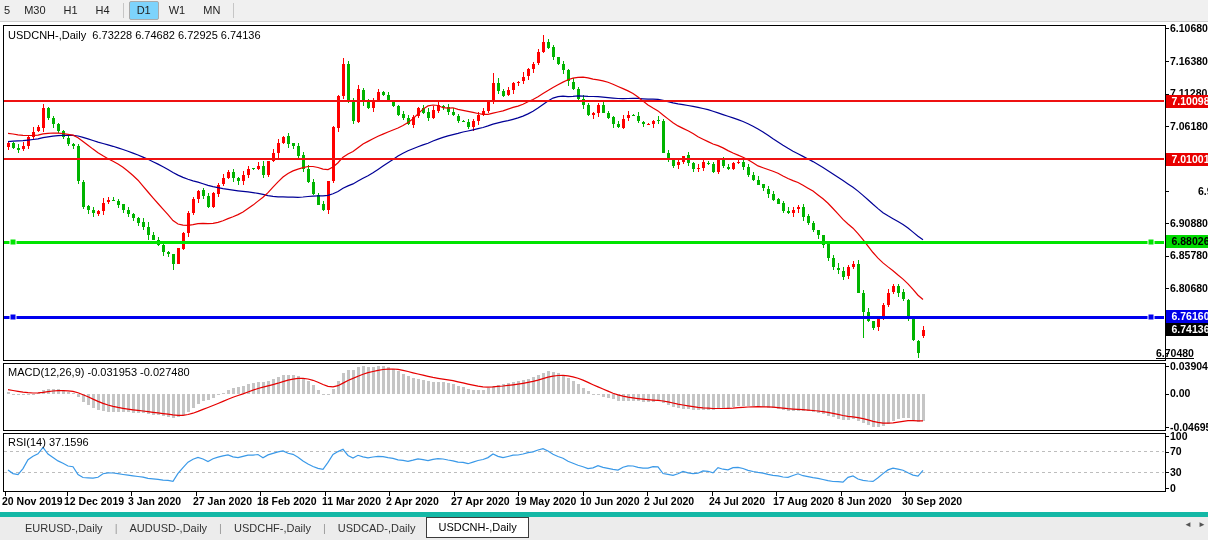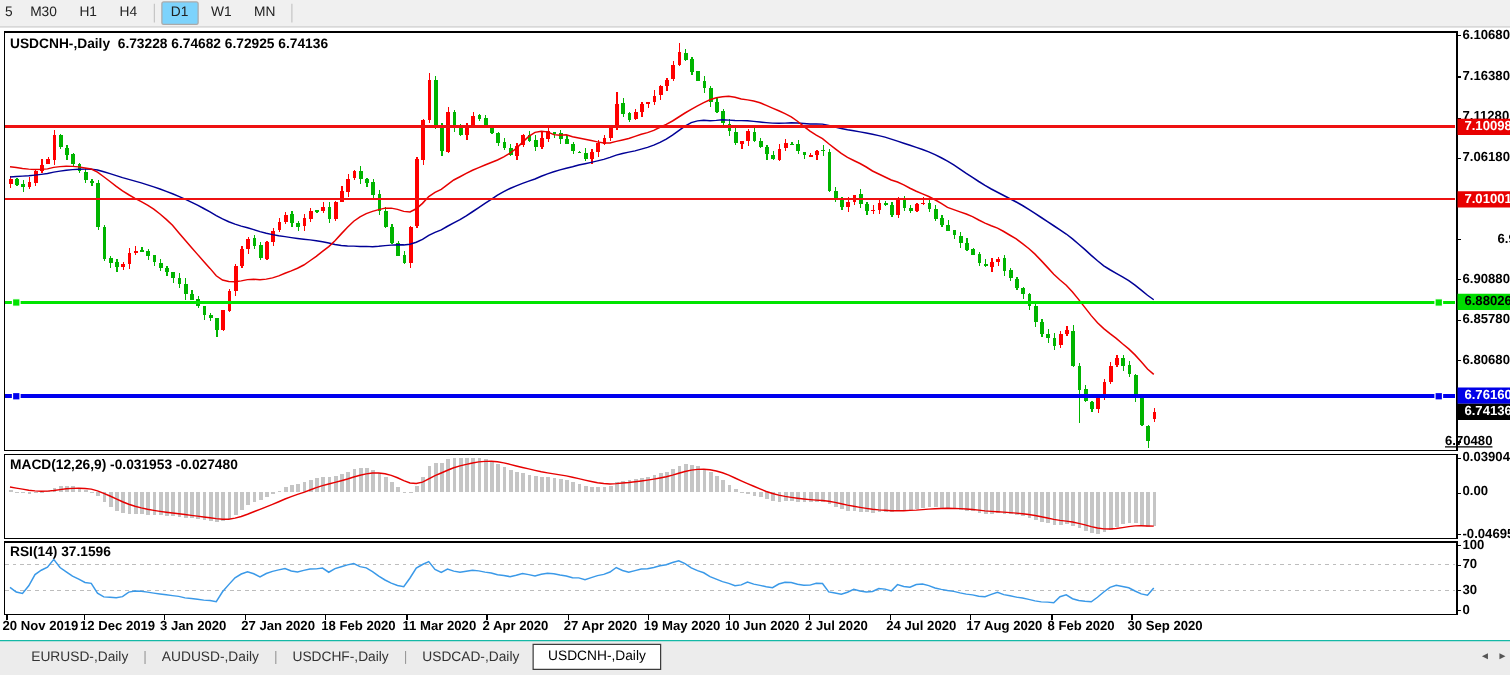--- a/index.html
+++ b/index.html
@@ -14,29 +14,29 @@
     background:#f0f0f0;border-bottom:1px solid #cfcfcf;
     display:flex;align-items:center;box-sizing:border-box;padding-left:1px;
   }
   .tf-btn{font-size:11px;color:#222;padding:2px 7px;margin:0 1px;
     border:1px solid transparent;border-radius:2px;line-height:13px}
   .tf-btn.active{background:#7dd3fc;border-color:#aaaaaa}
   .tf-btn.clip{padding:2px 3px 2px 1px}
   .vsep{width:1px;height:15px;background:#c6c6c6;margin:0 4px}
   
   #labels{position:absolute;left:0;top:0;width:1208px;height:540px;pointer-events:none;z-index:3}
-  .chart-label{position:absolute;font-size:11px;font-weight:700;color:#000;white-space:nowrap}
+  .chart-label{position:absolute;font-size:11px;font-weight:400;color:#000;white-space:nowrap}
   .axis-num{position:absolute;font-size:10.5px;font-weight:600;color:#000;white-space:nowrap;line-height:13px}
   .badge{position:absolute;left:1166px;width:49px;height:13px;font-size:10.5px;font-weight:600;
     text-align:center;line-height:13px;overflow:hidden}
   .date-label{position:absolute;top:495px;font-size:10.5px;font-weight:600;color:#000;white-space:nowrap}
   
   #tabbar{
     position:absolute;left:0;top:512px;width:1208px;height:28px;
-    background:#ececec;border-top:1px solid #14b8a6;
+    background:#ececec;border-top:5px solid #14b8a6;
     display:flex;align-items:center;box-sizing:border-box;padding-left:14px;z-index:4;
   }
   .tab{font-size:11px;color:#333;padding:3px 11px;line-height:13px}
   .tab.active{background:#ffffff;border:1px solid #3c3c3c;color:#000;position:relative;top:-1px}
   .tab-sep{color:#999;font-size:11px;margin:0 1px;position:relative;top:-1px}
   .scroll-arrow{position:absolute;top:520px;font-size:8px;color:#555;z-index:5}
   svg{position:absolute;left:0;top:0;z-index:1}
 </style>
 </head>
 <body>
@@ -686,21 +686,21 @@
     <div class="date-label" style="left: 193px;">27 Jan 2020</div>
     <div class="date-label" style="left: 257px;">18 Feb 2020</div>
     <div class="date-label" style="left: 322px;">11 Mar 2020</div>
     <div class="date-label" style="left: 386px;">2 Apr 2020</div>
     <div class="date-label" style="left: 451px;">27 Apr 2020</div>
     <div class="date-label" style="left: 515px;">19 May 2020</div>
     <div class="date-label" style="left: 580px;">10 Jun 2020</div>
     <div class="date-label" style="left: 644px;">2 Jul 2020</div>
     <div class="date-label" style="left: 709px;">24 Jul 2020</div>
     <div class="date-label" style="left: 773px;">17 Aug 2020</div>
-    <div class="date-label" style="left: 838px;">8 Feb 2020</div>
+    <div class="date-label" style="left: 838px;">8 Jun 2020</div>
     <div class="date-label" style="left: 902px;">30 Sep 2020</div>
   </div>
 
 <div id="toolbar">
     <span class="tf-btn clip">5</span>
     <span class="tf-btn">M30</span>
     <span class="tf-btn">H1</span>
     <span class="tf-btn">H4</span>
     <div class="vsep"></div>
     <span class="tf-btn active">D1</span>

